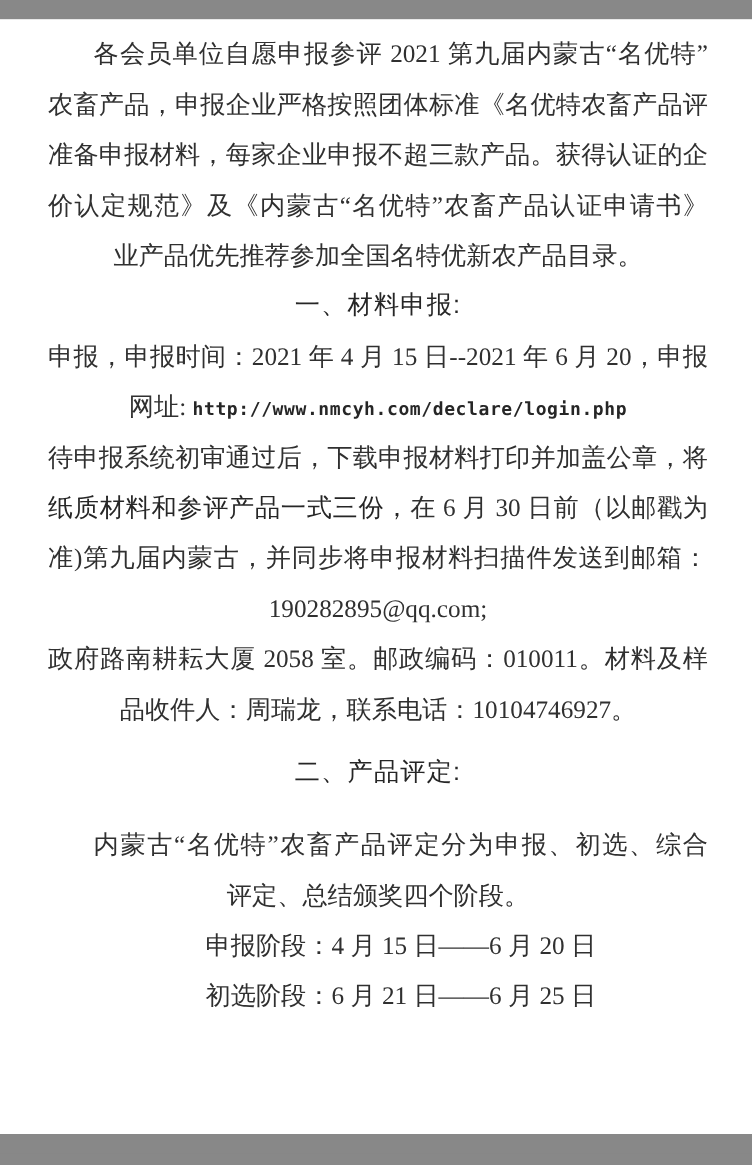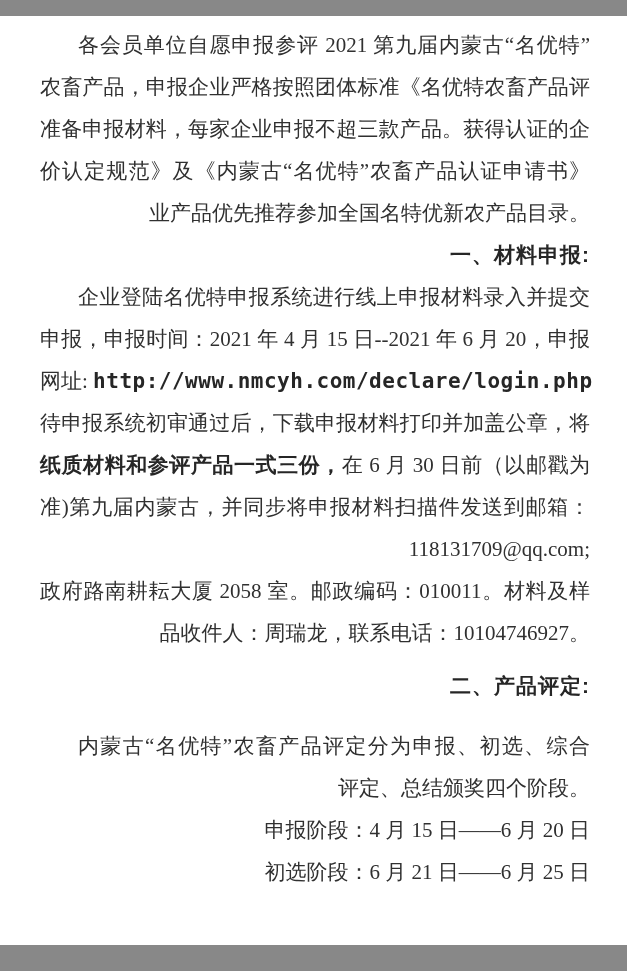--- a/index.html
+++ b/index.html
@@ -18,46 +18,46 @@
     color: #303030;
   }
   .doc-body {
     padding: 8px 37px 0 40px;
   }
   .line {
     height: 42px;
     line-height: 42px;
     font-size: 21px;
     white-space: nowrap;
-    text-align: right;
+    text-align: center;
   }
   .line.justify {
     white-space: normal;
     text-align: justify;
     text-align-last: justify;
   }
   .line.indent > span:first-child {
     padding-left: 38px;
   }
   .line.heading {
     font-family: "Liberation Sans", "DejaVu Sans", sans-serif;
     font-weight: 700;
     letter-spacing: 1px;
     color: #262626;
   }
   .line.gap-before { margin-top: 11px; }
   .line.gap-after  { margin-bottom: 18px; }
   .bold {
-    font-weight: 700;
+    font-weight: 400;
     color: #262626;
   }
   .mono {
     font-family: "DejaVu Sans Mono", "Liberation Mono", monospace;
     font-weight: 700;
-    font-size: 21px;
+    font-size: 15px;
     letter-spacing: 0.5px;
   }
   .page-number {
     position: absolute;
     top: 944px;
     left: 0;
     width: 100%;
     text-align: center;
     font-size: 15px;
     color: #3a3a3a;
@@ -67,27 +67,26 @@
 <body>
 
 <div class="page">
   <div class="doc-body">
       <div class="line indent justify"><span class="">各会员单位自愿申报参评 2021 第九届内蒙古“名优特”</span></div>
       <div class="line justify"><span class="">农畜产品，申报企业严格按照团体标准《名优特农畜产品评</span></div>
       <div class="line justify"><span class="">准备申报材料，每家企业申报不超三款产品。获得认证的企</span></div>
       <div class="line justify"><span class="">价认定规范》及《内蒙古“名优特”农畜产品认证申请书》</span></div>
       <div class="line"><span class="">业产品优先推荐参加全国名特优新农产品目录。</span></div>
       <div class="line heading"><span class="bold ">一、材料申报:</span></div>
-      <div class="line indent justify"><span class="">企业登陆名优特申报系统进行线上申报材料录入并提交</span></div>
       <div class="line justify"><span class="">申报，申报时间：2021 年 4 月 15 日--2021 年 6 月 20，申报</span></div>
       <div class="line"><span class="">网址: </span><span class="bold mono">http://www.nmcyh.com/declare/login.php</span></div>
       <div class="line justify"><span class="">待申报系统初审通过后，下载申报材料打印并加盖公章，将</span></div>
       <div class="line justify"><span class="bold ">纸质材料和参评产品一式三份，</span><span class="">在 6 月 30 日前（以邮戳为</span></div>
       <div class="line justify"><span class="">准)第九届内蒙古，并同步将申报材料扫描件发送到邮箱：</span></div>
-      <div class="line"><span class="">118131709@qq.com;</span></div>
+      <div class="line"><span class="">190282895@qq.com;</span></div>
       <div class="line justify"><span class="">政府路南耕耘大厦 2058 室。邮政编码：010011。材料及样</span></div>
       <div class="line"><span class="">品收件人：周瑞龙，联系电话：10104746927。</span></div>
       <div class="line heading gap-before gap-after"><span class="bold ">二、产品评定:</span></div>
       <div class="line indent justify"><span class="">内蒙古“名优特”农畜产品评定分为申报、初选、综合</span></div>
       <div class="line"><span class="">评定、总结颁奖四个阶段。</span></div>
       <div class="line indent"><span class="">申报阶段：4 月 15 日——6 月 20 日</span></div>
       <div class="line indent"><span class="">初选阶段：6 月 21 日——6 月 25 日</span></div>
     </div>
   <div class="page-number">2</div>
 </div>

